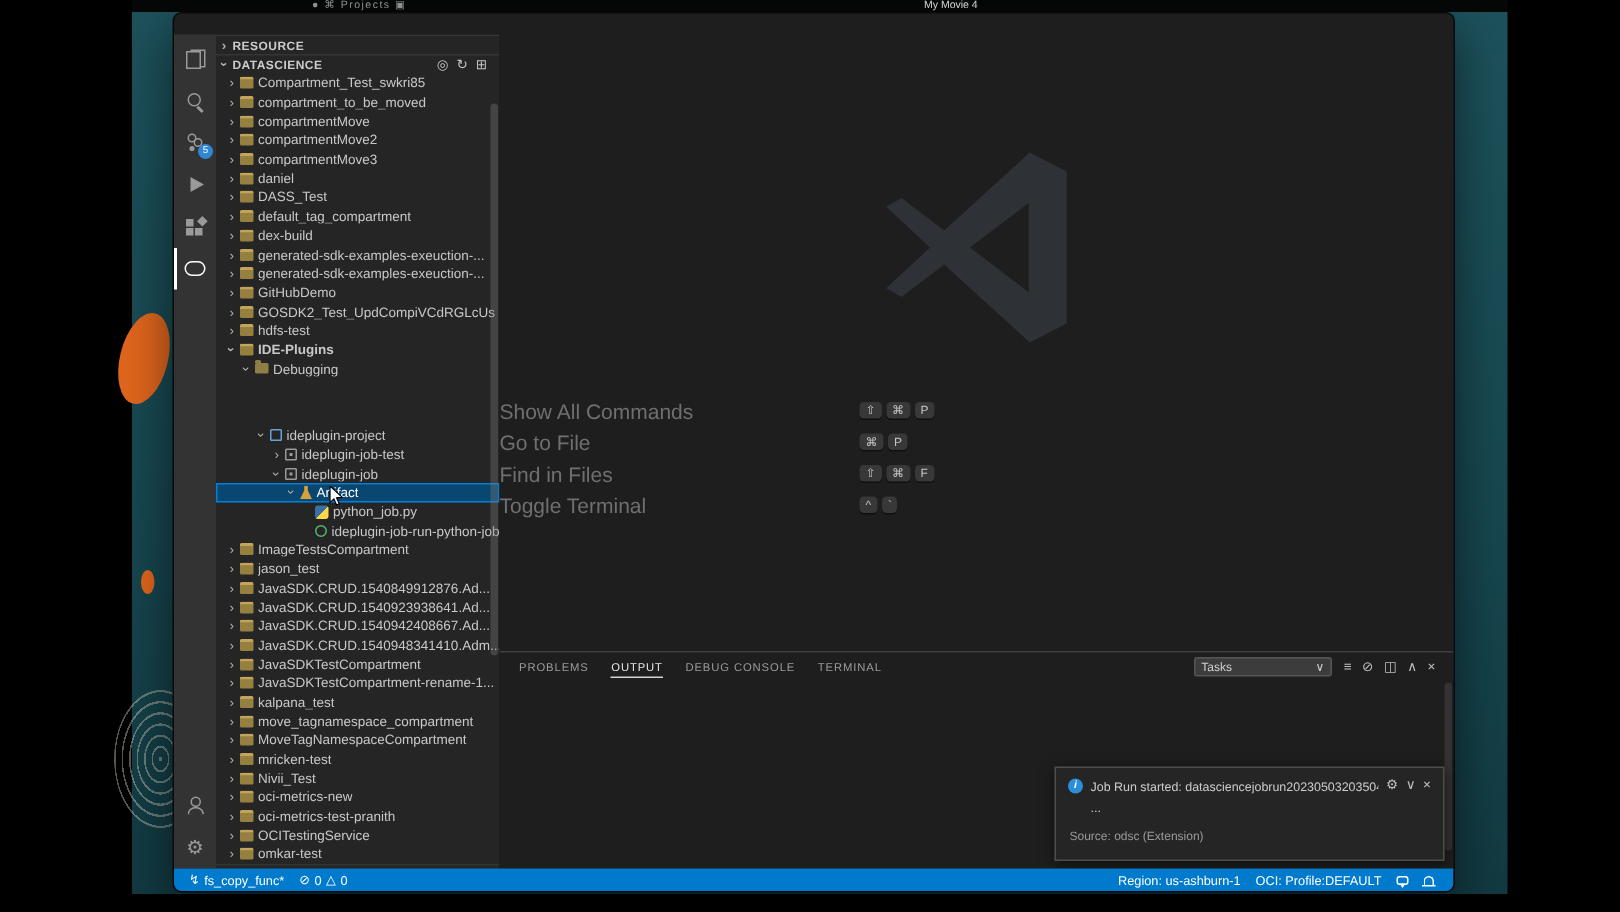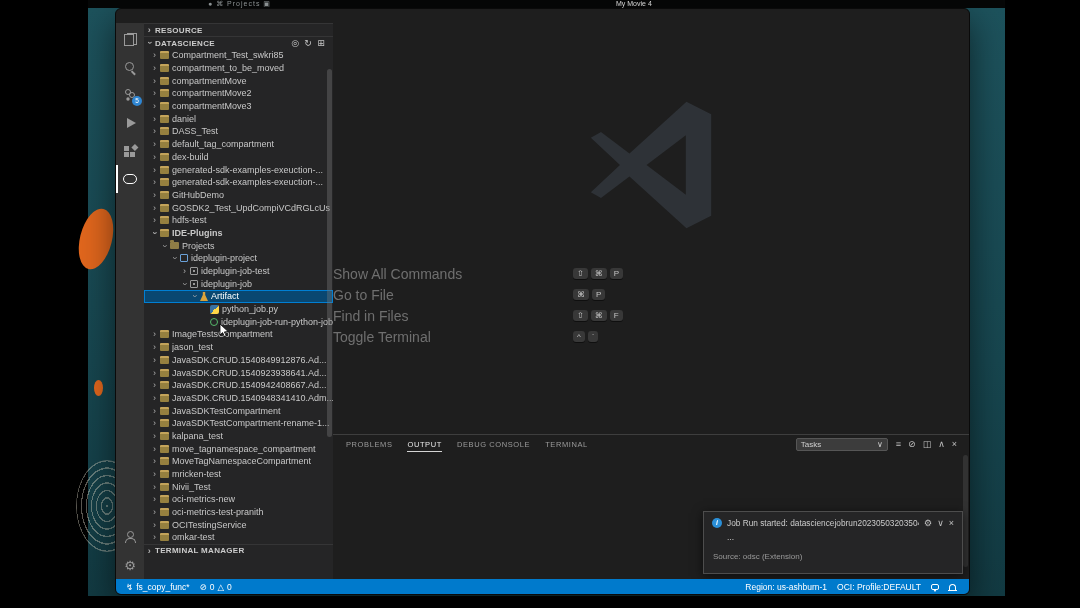--- a/index.html
+++ b/index.html
@@ -285,23 +285,23 @@
               <span class="tlabel">hdfs-test</span>
             </div>
             <div class="tree-row" style="padding-left: 6px; font-weight: bold;">
               <span class="chev exp">›</span>
               <span class="ticon ic-cmp"></span>
               <span class="tlabel">IDE-Plugins</span>
             </div>
             <div class="tree-row" style="padding-left: 16px;">
               <span class="chev exp">›</span>
               <span class="ticon ic-folder"></span>
-              <span class="tlabel">Projects</span>
-            </div>
-            <div class="tree-row" style="padding-left: 26px;">
+              <span class="tlabel">Debugging</span>
+            </div>
+            <div class="tree-row" style="padding-left: 26px; margin-top: 32px;">
               <span class="chev exp">›</span>
               <span class="ticon ic-proj"></span>
               <span class="tlabel">ideplugin-project</span>
             </div>
             <div class="tree-row" style="padding-left: 36px;">
               <span class="chev col">›</span>
               <span class="ticon ic-job"></span>
               <span class="tlabel">ideplugin-job-test</span>
             </div>
             <div class="tree-row" style="padding-left: 36px;">

